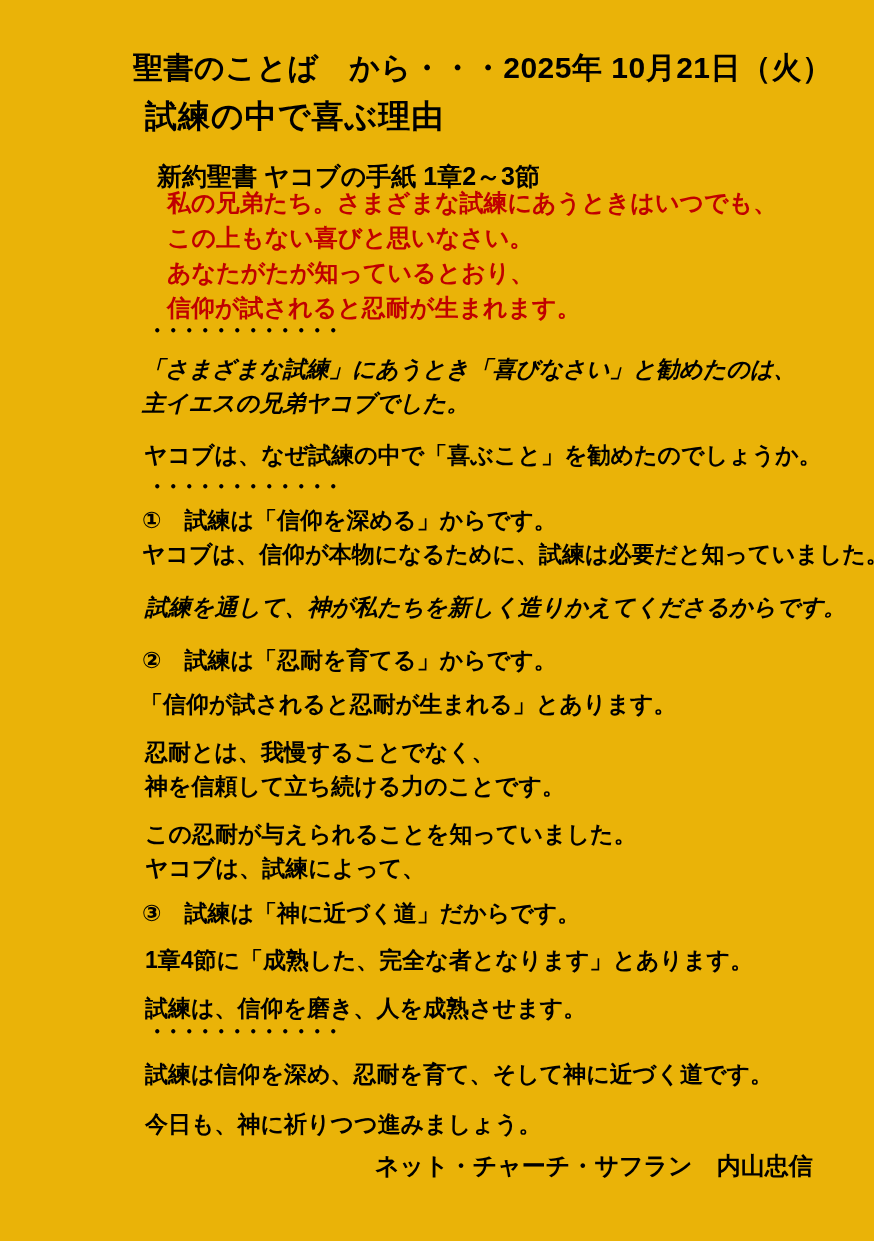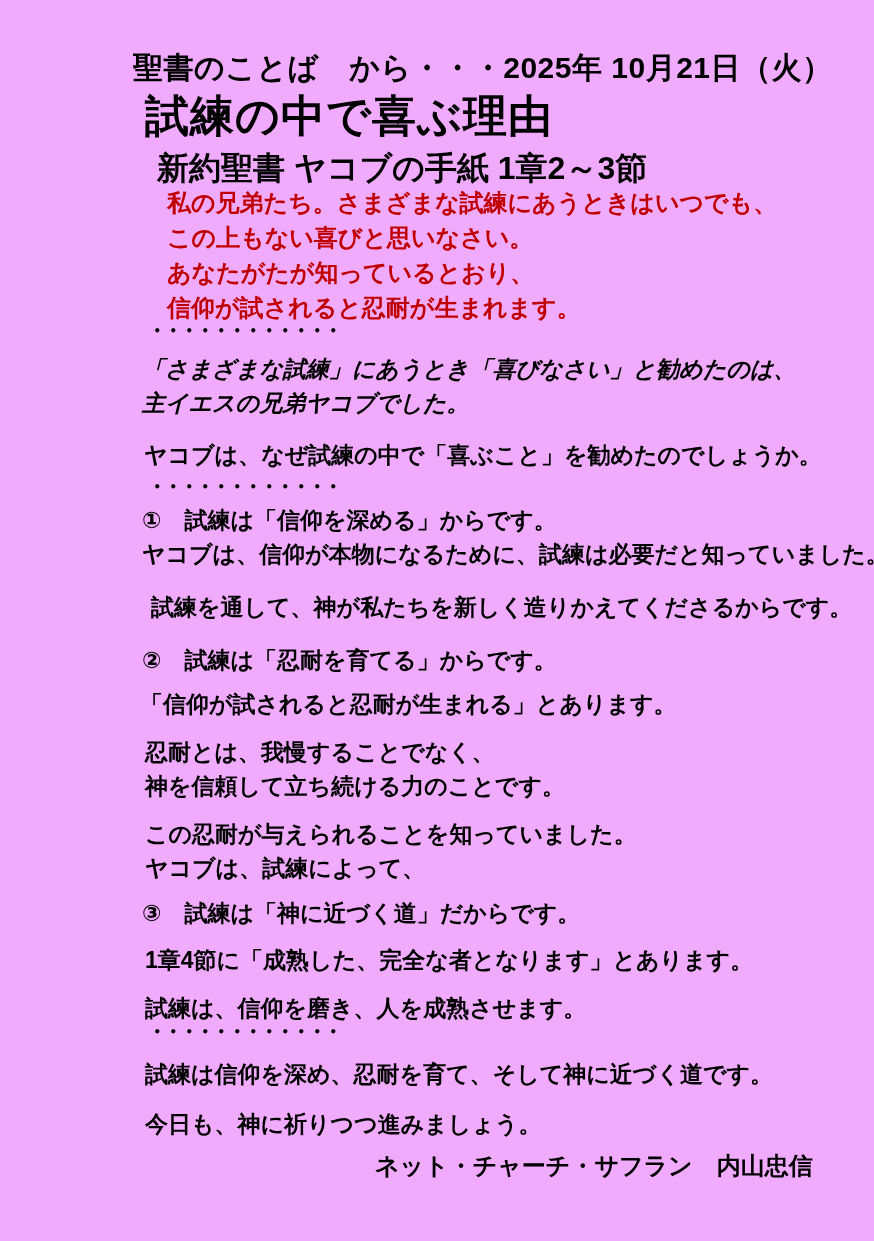--- a/index.html
+++ b/index.html
@@ -4,30 +4,30 @@
 <style>
   html, body {
     margin: 0;
     padding: 0;
     background: #ffffff;
   }
   .page {
     position: relative;
     width: 874px;
     height: 1241px;
-    background: #f0abfc;
+    background: #eab308;
     font-family: "Liberation Sans", "DejaVu Sans", sans-serif;
     font-weight: bold;
     color: #000000;
     overflow: hidden;
   }
   .abs { position: absolute; white-space: nowrap; }
   .doc-title   { font-size: 30px; line-height: 36px; letter-spacing: 0.5px; }
-  .doc-subtitle{ font-size: 44px; line-height: 38px; letter-spacing: 1px; }
-  .scripture-ref { font-size: 32px; line-height: 30px; }
+  .doc-subtitle{ font-size: 32px; line-height: 38px; letter-spacing: 1px; }
+  .scripture-ref { font-size: 25px; line-height: 30px; margin-top: 8px; }
   .quote { font-size: 24px; line-height: 35px; color: #c00000; }
   .quote .line { white-space: nowrap; }
   .para { font-size: 23px; line-height: 34px; }
   .para .line { white-space: nowrap; }
   .dots {
     font-size: 22px;
     line-height: 22px;
     letter-spacing: -6px;
     padding-right: 6px;
   }
@@ -62,21 +62,21 @@
     <div class="line">ヤコブは、なぜ試練の中で「喜ぶこと」を勧めたのでしょうか。</div>
   </div>
 
   <div class="abs dots" style="left:146px; top:476px;">・・・・・・・・・・・・</div>
 
   <div class="abs para" style="left:142px; top:503px;">
     <div class="line">①　試練は「信仰を深める」からです。</div>
     <div class="line">ヤコブは、信仰が本物になるために、試練は必要だと知っていました。</div>
   </div>
 
-  <div class="abs para" style="left:151px; top:590px;">
+  <div class="abs para" style="left:145px; top:590px;font-style:italic;">
     <div class="line">試練を通して、神が私たちを新しく造りかえてくださるからです。</div>
   </div>
 
   <div class="abs para" style="left:142px; top:643px;">
     <div class="line">②　試練は「忍耐を育てる」からです。</div>
   </div>
 
   <div class="abs para" style="left:140px; top:687px;">
     <div class="line">「信仰が試されると忍耐が生まれる」とあります。</div>
   </div>

